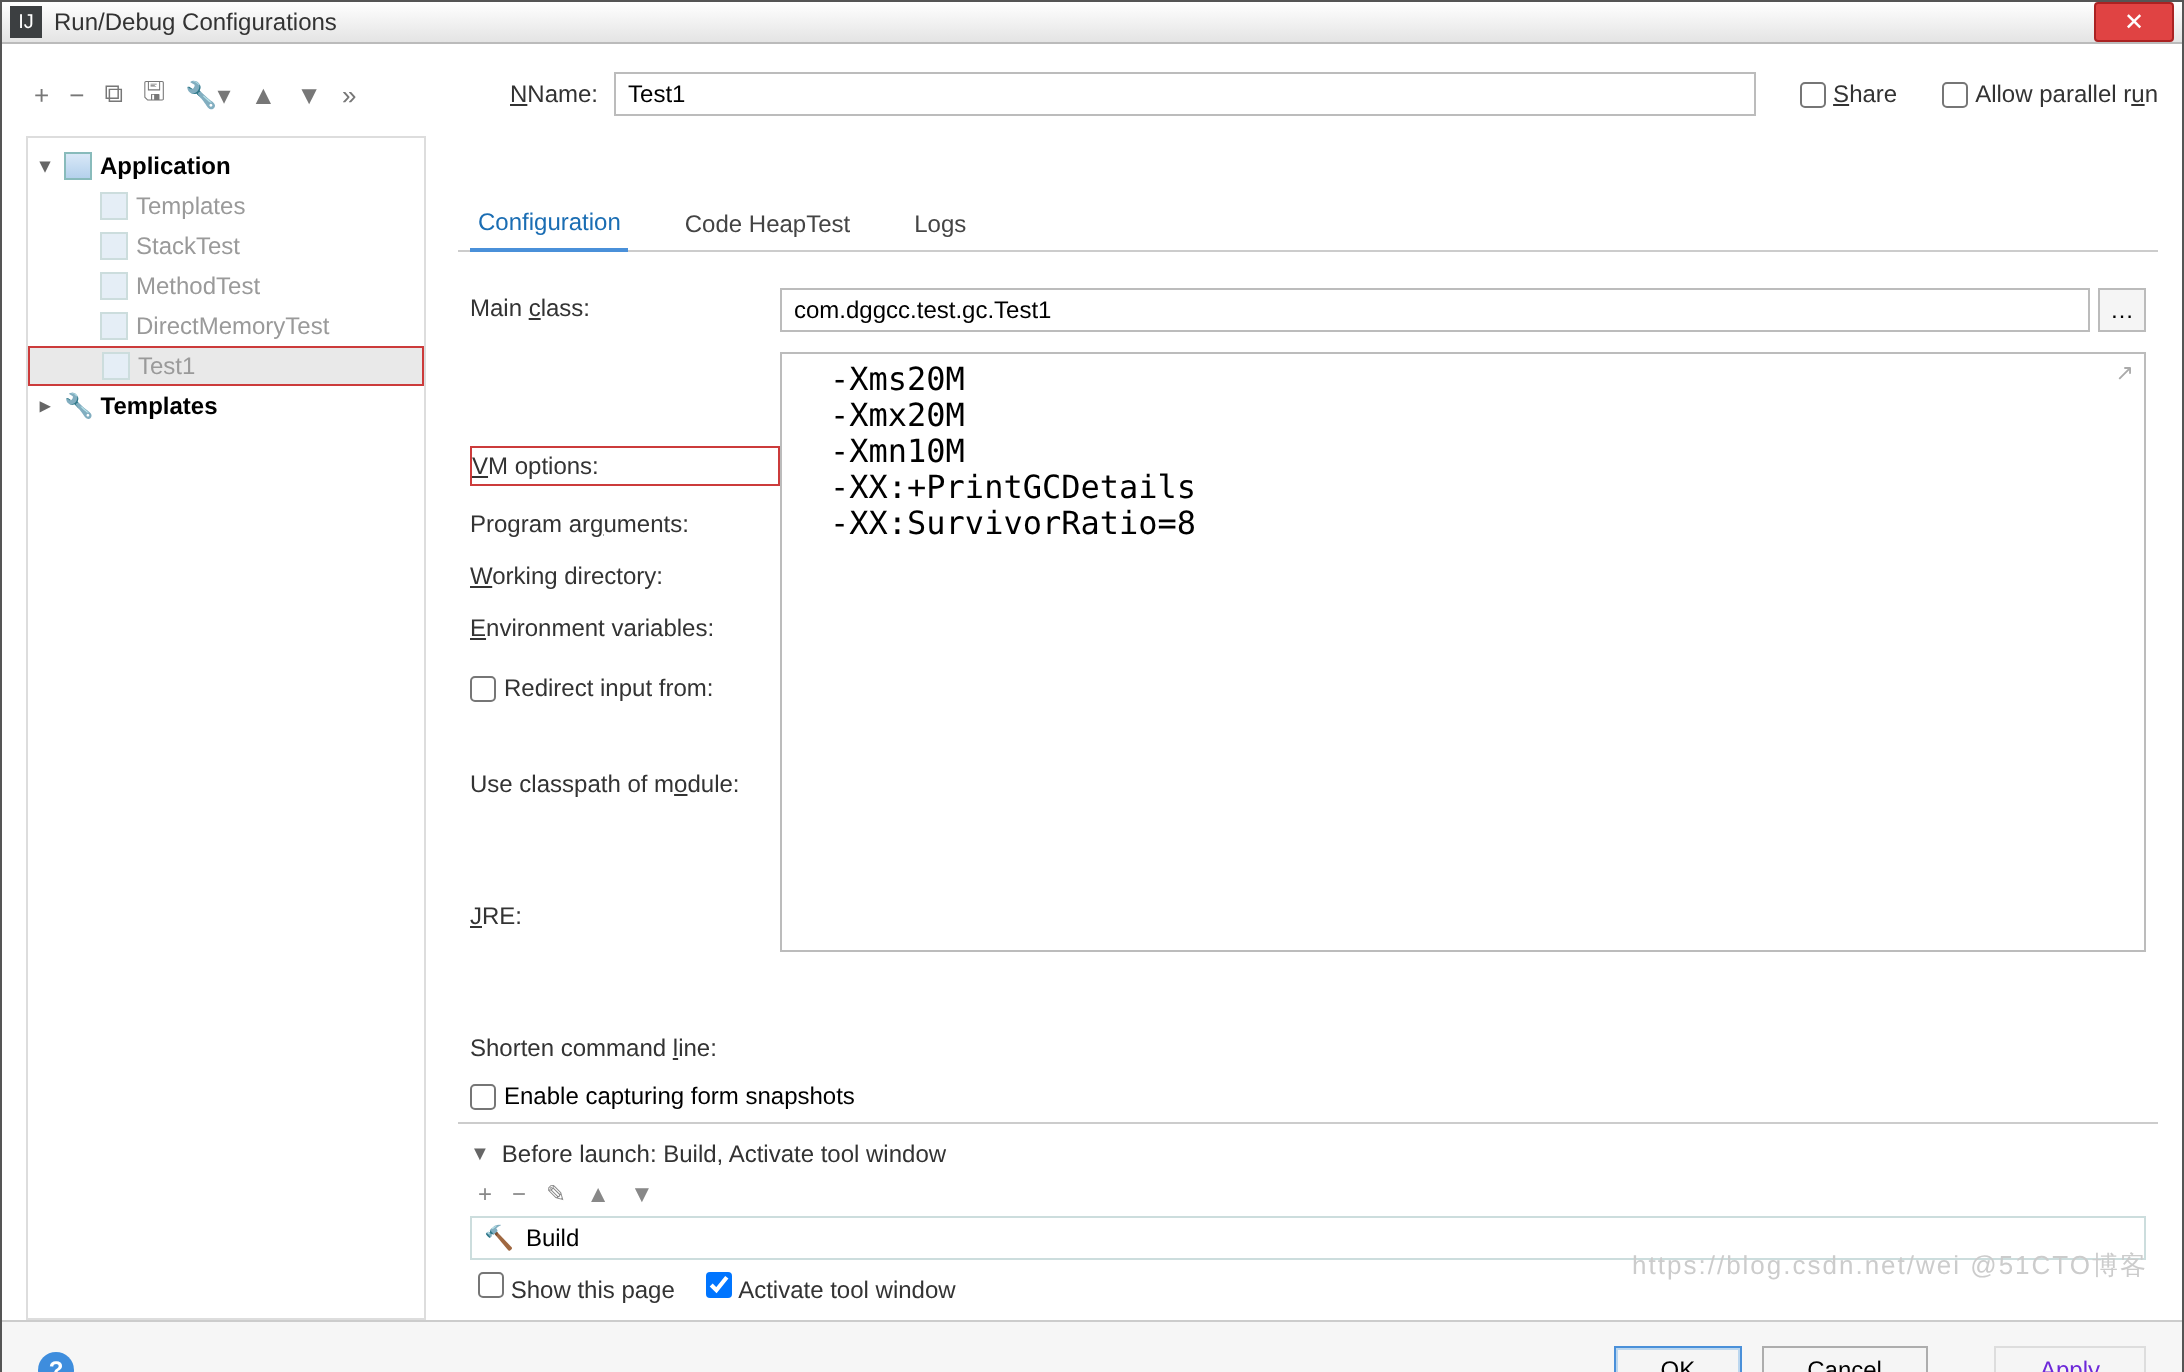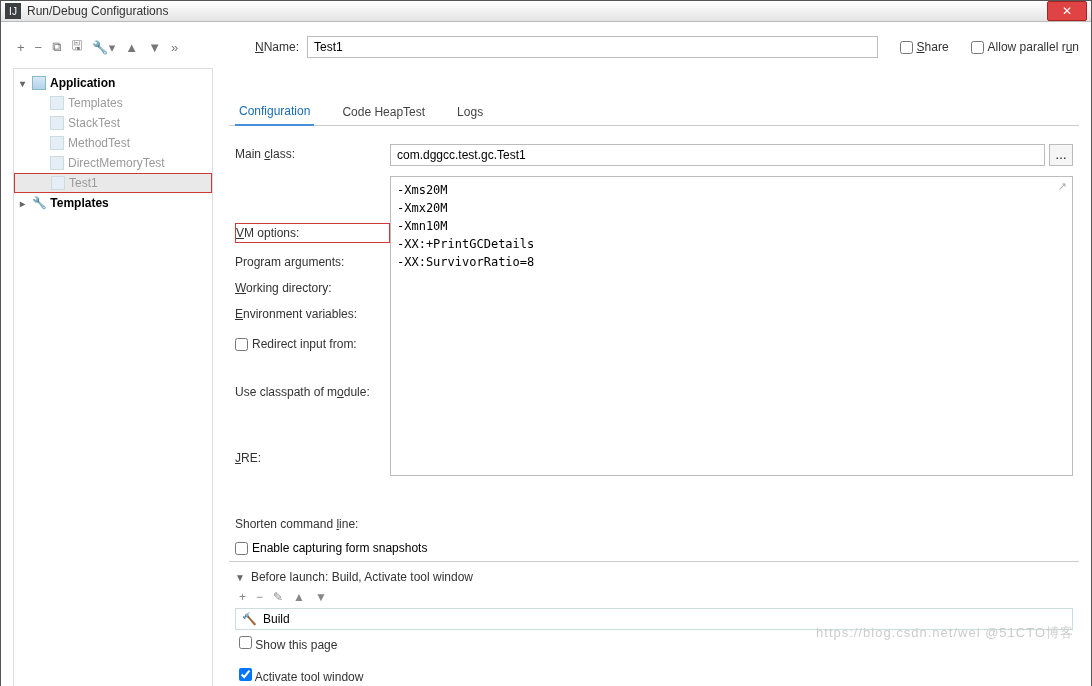--- a/index.html
+++ b/index.html
@@ -36,32 +36,32 @@
 .right { flex:1; display:flex; flex-direction:column; padding-left:16px; overflow:hidden;}
 .tabs { display:flex; border-bottom:1px solid #ccc; height:30px; align-items:flex-end; gap:24px; padding-left:6px;margin-top:28px;}
 .tab { padding:6px 4px; color:#444; cursor:pointer;}
 .tab.active { color:#1a6db3; border-bottom:2px solid #4a90d9; margin-bottom:-1px;}
 .form-area { flex:1; overflow:auto; padding:18px 6px 6px 6px; border-bottom:1px solid #ccc;}
 .form-row { display:flex; align-items:flex-start; margin-bottom:10px; }
 .form-label { width:155px; color:#333; padding-top:3px;}
 .form-field { flex:1; display:flex; gap:4px; }
 .text-in { height:22px; border:1px solid #bcbcbc; padding:0 6px; flex:1; }
 .btn-small { width:24px; height:22px; border:1px solid #bbb; background:#f5f5f5; display:flex; align-items:center; justify-content:center; cursor:pointer;}
-.textarea { flex:1; height:300px; border:1px solid #bcbcbc; padding:4px 6px; font-family: monospace; font-size:12px; resize:none; line-height:18px; white-space:pre; position:relative;}
+.textarea { flex:1; height:300px; border:1px solid #bcbcbc; padding:4px 24px; font-family: monospace; font-size:16px; resize:none; line-height:18px; white-space:pre; position:relative;}
 .expand-hint { position:absolute; top:4px; right:6px; color:#aaa; font-size:11px;}
 .vm-textarea-wrap { position:relative; flex:1; display:flex;}
 .vm-label-box { border:1px solid #cc3b3b; display:inline-block; padding:2px 0; }
 .chk-row { display:flex; align-items:center; gap:4px; margin-top:4px;}
 .before-launch { padding:8px 6px; border-top:0; }
 .bl-header { display:flex; align-items:center; gap:6px; color:#333; margin-bottom:6px;}
 .bl-header .arrow { font-size:10px; color:#666;}
 .bl-toolbar { display:flex; gap:10px; color:#888; margin:4px 0 4px 4px;}
 .bl-list { border:1px solid #cdd; background:#fff; height:22px; display:flex; align-items:center; padding:0 6px; gap:6px;}
 .hammer { color:#3a8a3a; }
-.bl-checks { display:flex; gap:16px; margin-top:6px; color:#333; padding-left:4px;flex-direction:column;}
+.bl-checks { display:flex; gap:16px; margin-top:6px; color:#333; padding-left:4px;}
 .footer { height:48px; border-top:1px solid #ccc; display:flex; align-items:center; padding:0 18px; gap:10px; background:#f6f6f6;}
 .footer .help { width:18px; height:18px; border-radius:50%; background:#3e8ddd; color:#fff; display:flex; align-items:center; justify-content:center; font-weight:bold;}
 .footer .spacer { flex:1;}
 .footer button { height:24px; padding:0 22px; border:1px solid #adadad; background:#f5f5f5; cursor:pointer;}
 .footer button.primary { border:1px solid #4a90d9; box-shadow:0 0 0 1px #bcd7ef inset;}
 .footer button.disabled { color:#6d28d9; border-color:#ddd;margin-left:23px;}
 .watermark { position:absolute; right:18px; bottom:44px; color:#ccc; font-size:13px; letter-spacing:1px; pointer-events:none;}
 </style>
 </head>
 <body>

